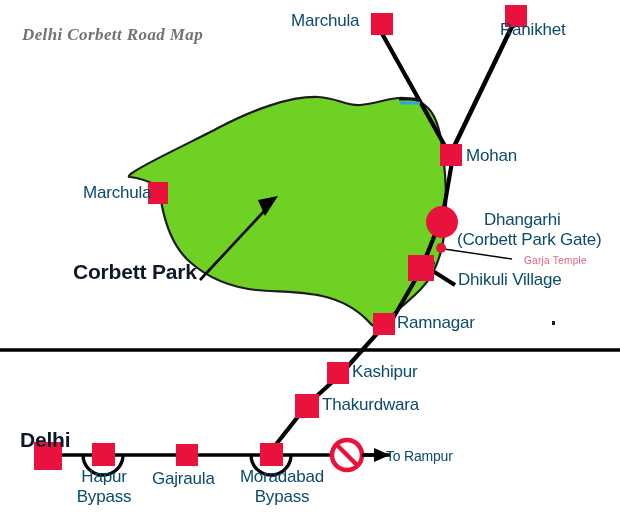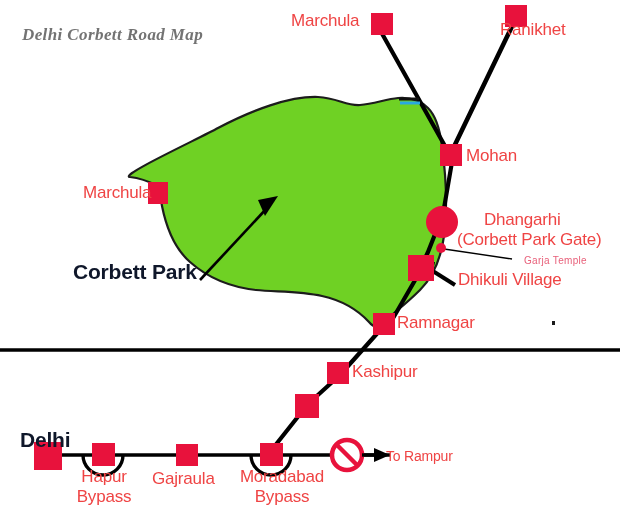--- a/index.html
+++ b/index.html
@@ -19,21 +19,21 @@
   }
   #map-svg {
     position: absolute;
     left: 0;
     top: 0;
     width: 620px;
     height: 512px;
   }
   .lbl {
     position: absolute;
-    color: #ef4444;
+    color: #0c4a6e;
     font-family: "Liberation Sans", sans-serif;
     font-size: 17px;
     line-height: 19px;
     white-space: nowrap;
     letter-spacing: -0.2px;
   }
   .lbl.big {
     font-size: 21px;
     font-weight: bold;
   }
@@ -164,20 +164,21 @@
   <div class="lbl" style="left:457px; top:230px;">(Corbett Park Gate)</div>
 
   <div class="lbl tiny" style="left:524px; top:251px;">Garja Temple</div>
 
   <div class="lbl" style="left:397px; top:313px;">Ramnagar</div>
 
   <div class="lbl" style="left:458px; top:270px;">Dhikuli Village</div>
 
   <div class="lbl" style="left:352px; top:362px;">Kashipur</div>
 
+  <div class="lbl" style="left:322px; top:395px;">Thakurdwara</div>
 
   <div class="lbl big dark" style="left:20px; top:419px;margin-top:11px;">Delhi</div>
 
   <div class="lbl center" style="left:74px; top:467px; width:60px;">Hapur</div>
   <div class="lbl center" style="left:74px; top:487px; width:60px;">Bypass</div>
 
   <div class="lbl" style="left:152px; top:469px;">Gajraula</div>
 
   <div class="lbl center" style="left:232px; top:467px; width:100px;">Moradabad</div>
   <div class="lbl center" style="left:232px; top:487px; width:100px;">Bypass</div>

